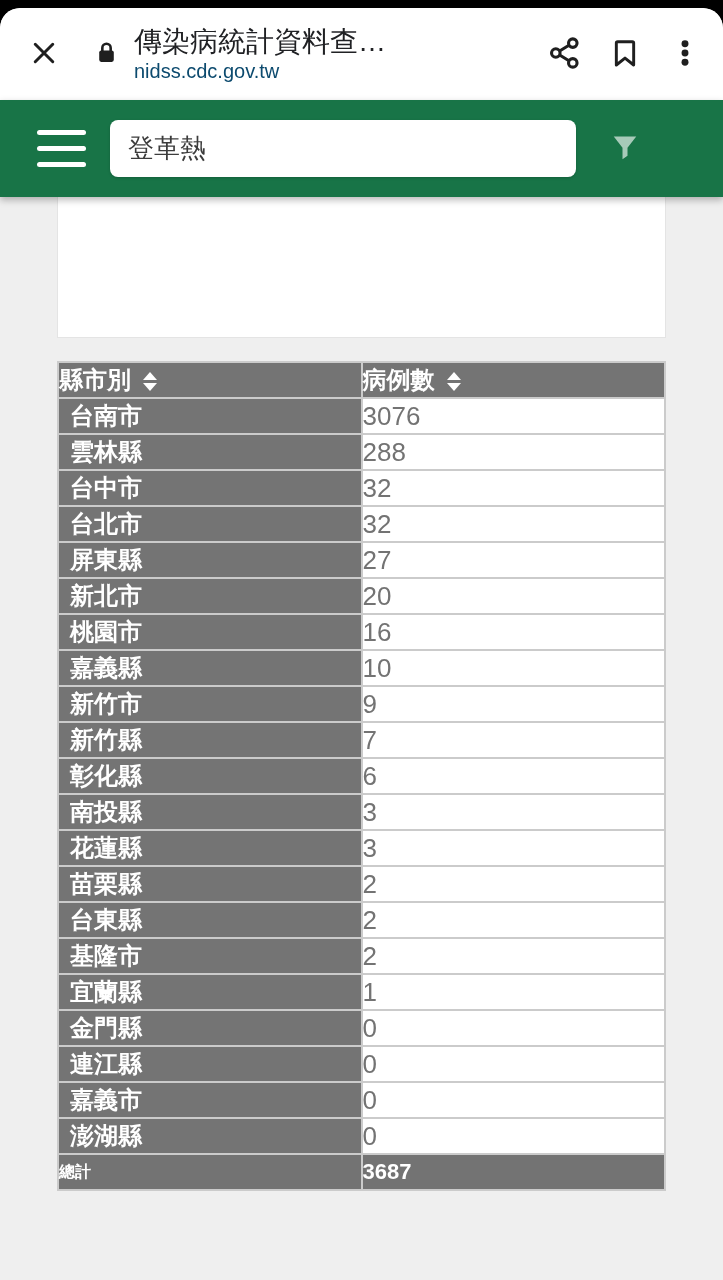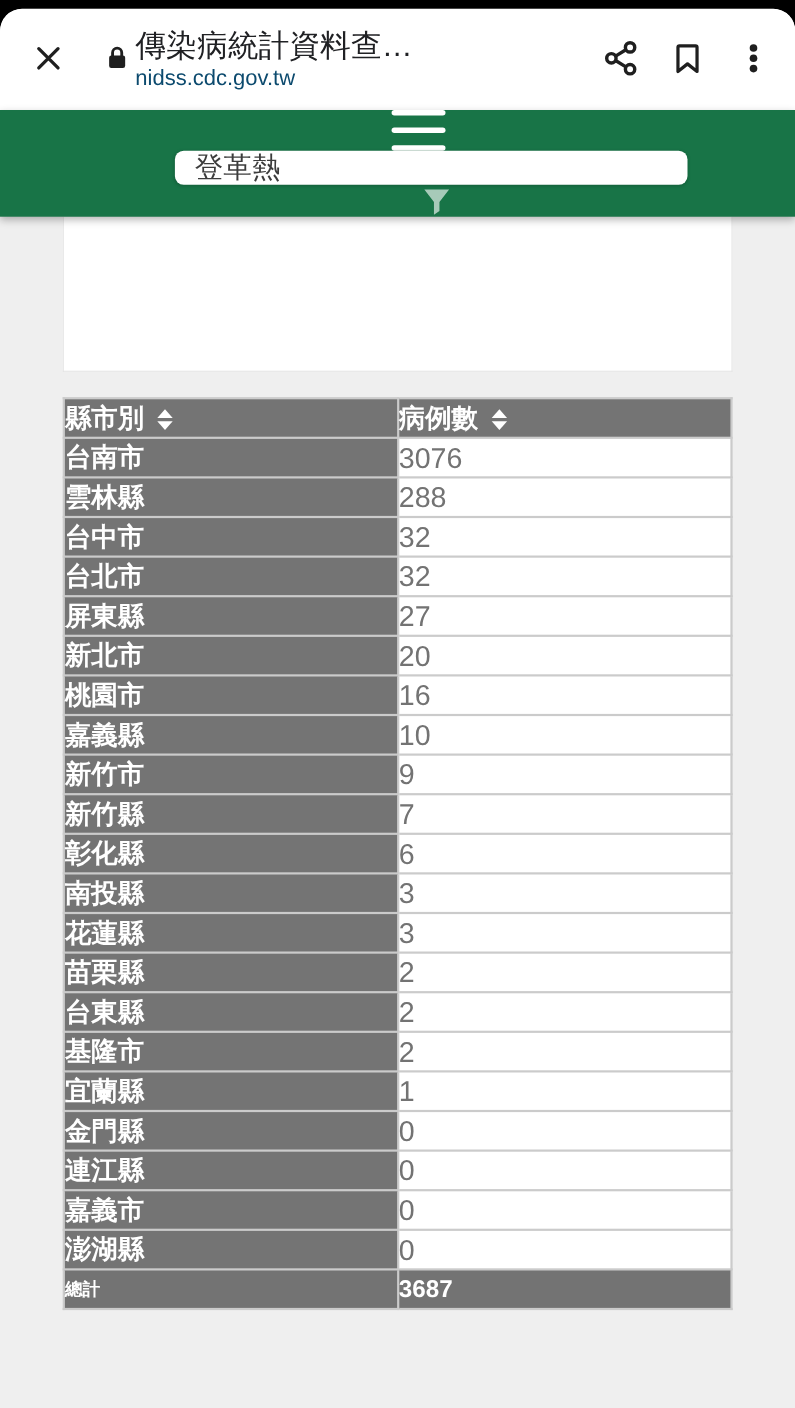--- a/index.html
+++ b/index.html
@@ -22,41 +22,40 @@
     border-radius:20px 20px 0 0;
     display:flex; align-items:center;
     padding:0 16px 0 22px;
   }
   .icon-btn {
     background:none; border:none; cursor:pointer;
     display:flex; align-items:center; justify-content:center;
     width:44px; height:44px; flex:0 0 auto;
   }
   .title-wrap {
-    display:flex; align-items:center; gap:3px;
+    display:flex; align-items:center; gap:14px;
     margin-left:26px; flex:1 1 auto; min-width:0;
   }
   .titles { min-width:0; }
   .page-title {
     font-size:28px; line-height:34px; color:#202124;
     white-space:nowrap; overflow:hidden;
   }
   .page-url {
     font-size:20px; line-height:25px; color:#0c4a6e;
     white-space:nowrap;
   }
   .topbar-actions { display:flex; align-items:center; gap:16px; flex:0 0 auto; }
   
   .toolbar {
     height:97px; background:#187447;
     display:flex; align-items:center;
     padding-left:37px;
     position:relative; z-index:2;
     box-shadow:0 3px 7px rgba(0,0,0,0.28);
-    flex-direction:column;
   }
   .hamburger {
     background:none; border:none; cursor:pointer;
     display:flex; flex-direction:column; gap:11px;
     width:49px; flex:0 0 auto;
   }
   .hamburger span { display:block; height:5px; background:#fff; border-radius:3px; }
   .search-input {
     margin-left:24px; width:466px; height:57px;
     border:none; border-radius:8px; background:#fff;
@@ -81,20 +80,21 @@
     height:36px; text-align:left; vertical-align:middle;
   }
   .cases th {
     background:#747474; color:#fff;
     font-size:24px; font-weight:bold;
   }
   .cases td.county {
     background:#747474; color:#fff;
     font-size:24px; font-weight:bold;
     width:50%;
+    padding-left:11px;
   }
   .cases td.count {
     background:#fff; color:#737373;
     font-size:26px; font-weight:normal;
     width:50%;
   }
   .cases tfoot td { background:#737373; color:#fff; font-weight:bold;margin-top:44px; }
   .cases tfoot td.total-value { font-size:22px; }
   .sort {
     display:inline-flex; flex-direction:column; gap:3px;

